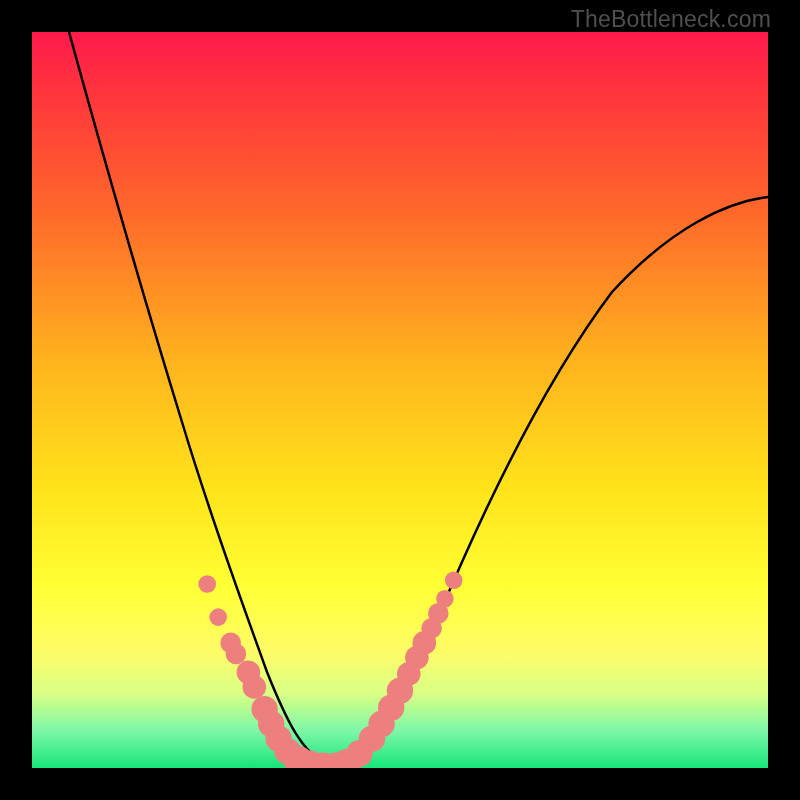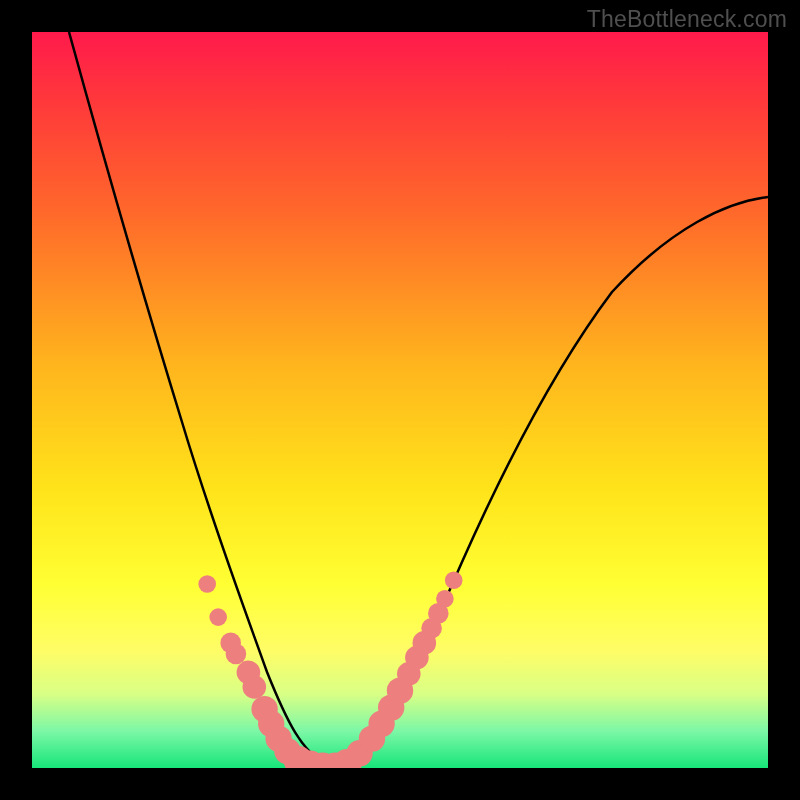--- a/index.html
+++ b/index.html
@@ -32,21 +32,21 @@
       #ffff33 75%,
       #fffd66 84%,
       #d8ff86 90%,
       #7cf7a6 95%,
       #17e57a 100%
     );
   }
   .watermark {
     position: absolute;
     top: 6px;
-    right: 13px;
+    right: 29px;
     color: #4f4f4f;
     font-size: 23px;
     font-weight: 500;
     letter-spacing: 0.2px;
     font-family: Arial, Helvetica, sans-serif;
   }
   svg.curve {
     position: absolute;
     left: 0;
     top: 0;

